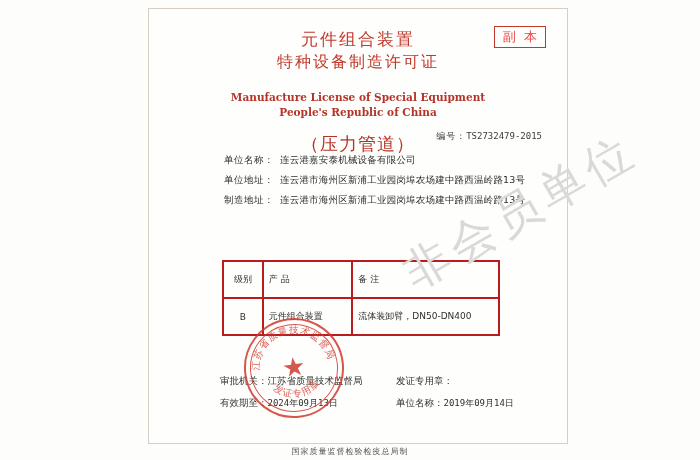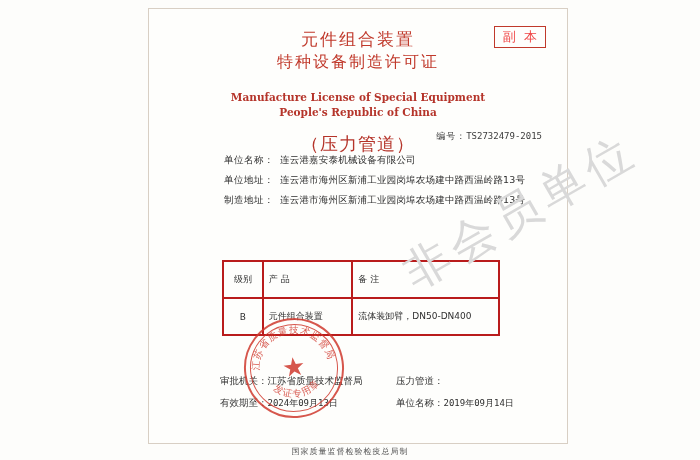--- a/index.html
+++ b/index.html
@@ -319,21 +319,21 @@
         </tbody>
       </table>
     </div>
 
     <div class="sig">
       <div class="sig-row">
         <div class="sig-left">
           <span>审批机关：</span><span>江苏省质量技术监督局</span>
         </div>
         <div class="sig-right">
-          <span>压力管道：</span><span></span>
+          <span>发证专用章：</span><span></span>
         </div>
       </div>
       <div class="sig-row">
         <div class="sig-left">
           <span>有效期至：</span><span class="u">2024年09月13日</span>
         </div>
         <div class="sig-right">
           <span>单位名称：</span><span class="u">2019年09月14日</span>
         </div>
       </div>

